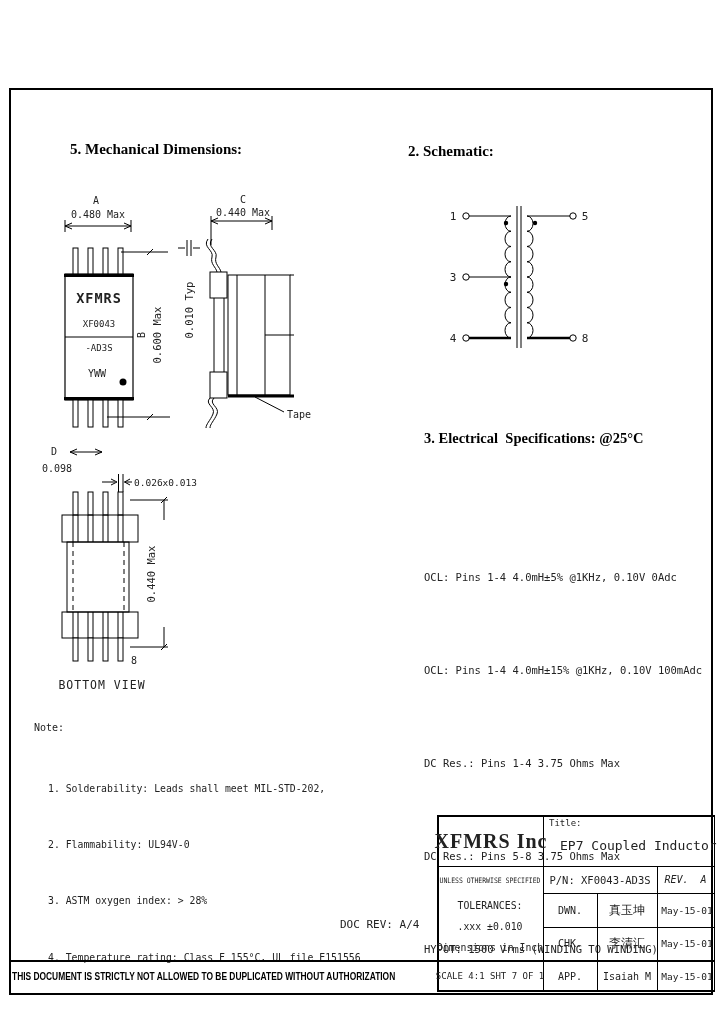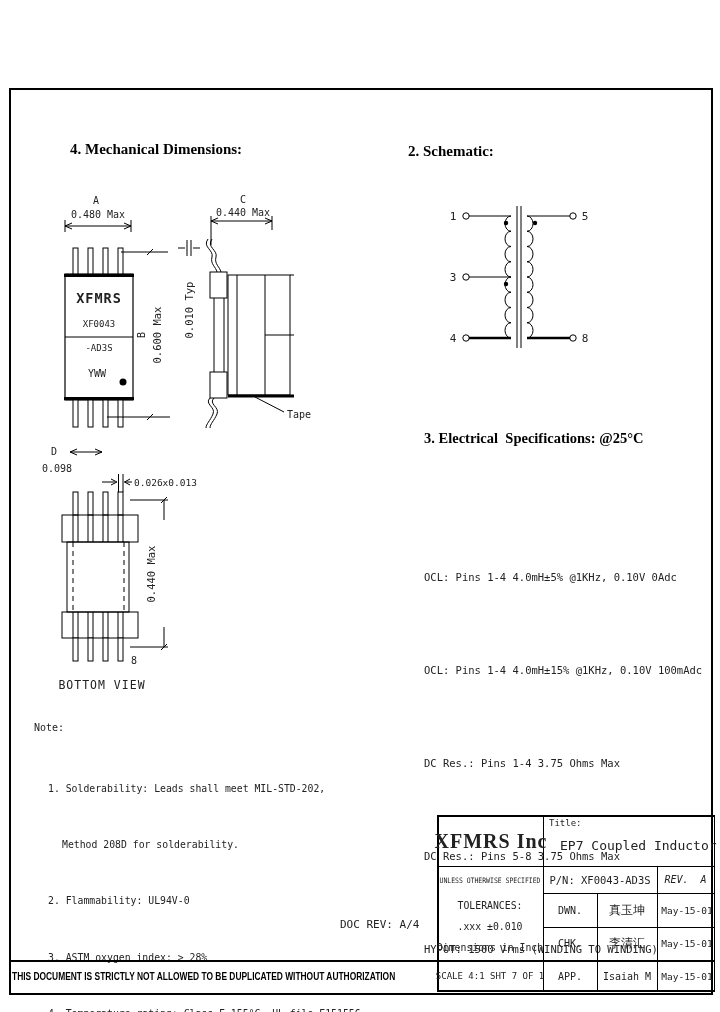--- a/index.html
+++ b/index.html
@@ -15,21 +15,21 @@
   .cell{position:absolute;display:flex;align-items:center;justify-content:center;
         color:#222;white-space:pre;}
 </style>
 </head>
 <body>
 
 <div class="page">
 
   <div class="abs" style="left:9px;top:88px;width:700px;height:903px;border:2px solid #000;"></div>
 
-  <div class="abs serif h" style="left:70px;top:141px;">4. Mechanical Dimensions:</div>
+  <div class="abs serif h" style="left:70px;top:141px;">5. Mechanical Dimensions:</div>
   <div class="abs serif h" style="left:408px;top:143px;">2. Schematic:</div>
   <div class="abs serif h" style="left:424px;top:430px;font-size:14.5px;">3. Electrical  Specifications: @25°C</div>
 
   <svg style="left:58px;top:190px;" width="125" height="245" viewBox="0 0 125 245">
     <g stroke="#000" stroke-width="1" fill="none">
 
       <line x1="7" y1="30" x2="7" y2="42"></line>
         <line x1="73" y1="30" x2="73" y2="42"></line>
       <line x1="7" y1="36" x2="73" y2="36"></line>
       <path d="M7,36 L14,33 M7,36 L14,39 M73,36 L66,33 M73,36 L66,39"></path>
@@ -198,21 +198,20 @@
     <div>OCL: Pins 1-4 4.0mH±15% @1KHz, 0.10V 100mAdc</div>
     <div>DC Res.: Pins 1-4 3.75 Ohms Max</div>
     <div>DC Res.: Pins 5-8 3.75 Ohms Max</div>
     <div>HYPOT: 1500 Vrms (WINDING TO WINDING)</div>
     
   </div>
 
   <div class="abs mono" style="left:34px;top:722px;font-size:10px;">Note:</div>
   <div class="abs mono" style="left:48px;top:742px;width:400px;font-size:9.8px;line-height:18.8px;white-space:pre;">
     <div>1. Solderability: Leads shall meet MIL-STD-202,</div>
-    <div style="padding-left:14px;">Method 208D for solderability.</div>
     <div>2. Flammability: UL94V-0</div>
     <div>3. ASTM oxygen index: &gt; 28%</div>
     <div>4. Temperature rating: Class F 155°C, UL file E151556</div>
     
     
     
     
     
   </div>
 

